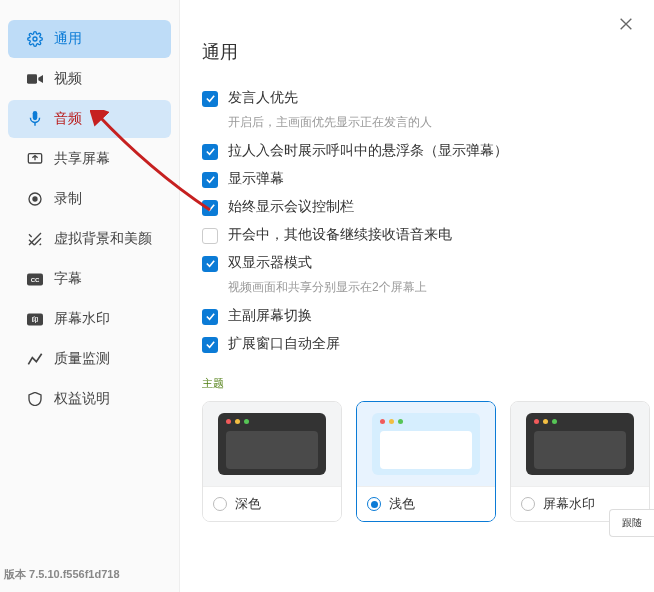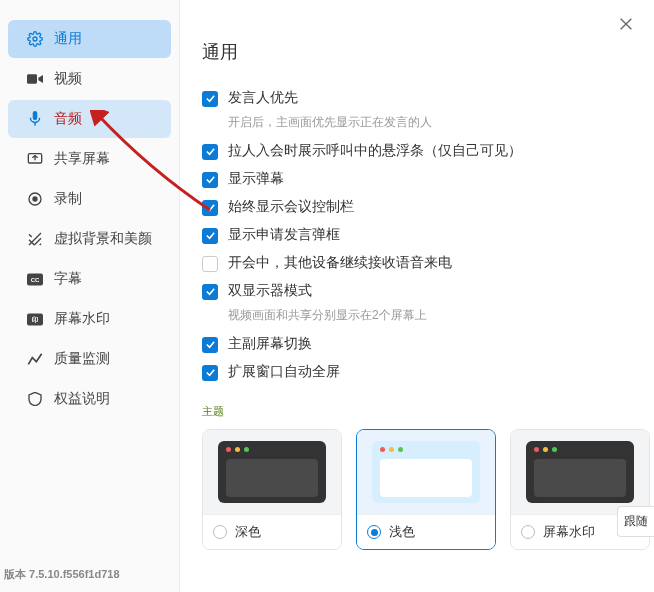--- a/index.html
+++ b/index.html
@@ -27,21 +27,21 @@
 .themes { display: flex; gap: 14px; }
 .theme-card { width: 140px; border: 1.5px solid #e4e4e4; border-radius: 8px; overflow: hidden; cursor: pointer; flex-shrink: 0; }
 .theme-card.selected { border-color: #0b7bd6; }
 .theme-preview { height: 84px; display:flex; align-items:center; justify-content:center; }
 .theme-footer { display: flex; align-items: center; padding: 8px 10px; background: #fff; border-top: 1px solid #eee; }
 .radio { width: 14px; height: 14px; border-radius: 50%; border: 1.5px solid #bbb; margin-right: 8px; display:flex; align-items:center; justify-content:center; }
 .radio.selected { border-color: #0b7bd6; }
 .radio.selected::after { content:''; width: 7px; height:7px; border-radius:50%; background:#0b7bd6; }
 .theme-name { font-size: 13px; }
 .arrow-overlay { position: absolute; top: 110px; left: 90px; width: 130px; height: 105px; pointer-events: none; z-index: 100; }
-.follow-btn { position: absolute; right: 0; bottom: 55px; background: #fff; border: 1px solid #ddd; border-radius: 4px 0 0 4px; padding: 6px 6px; font-size: 12px; cursor: pointer; border-right: none; }
+.follow-btn { position: absolute; right: 0; bottom: 55px; background: #fff; border: 1px solid #ddd; border-radius: 4px 0 0 4px; padding: 6px 12px; font-size: 10px; cursor: pointer; border-right: none; }
 
 .mini-win { width: 108px; height: 62px; border-radius: 6px; position: relative; }
 .mini-win .dots { position:absolute; top:6px; left:8px; display:flex; gap:4px; }
 .mini-win .dots span { width:5px; height:5px; border-radius:50%; }
 .mini-win .inner { position:absolute; top:18px; left:8px; right:8px; bottom:6px; border-radius:4px; }
 </style>
 </head>
 <body>
 
 <div class="container">
@@ -167,45 +167,37 @@
           </div>
           <div class="setting-label">发言人优先</div>
         </div>
         <div class="setting-desc">开启后，主画面优先显示正在发言的人</div>
         <div class="setting-row">
           <div class="checkbox checked">
             <svg width="11" height="11" viewBox="0 0 24 24">
               <path d="M4 12L10 18L20 6" stroke="#fff" stroke-width="3.5" fill="none"></path>
             </svg>
           </div>
-          <div class="setting-label">拉人入会时展示呼叫中的悬浮条（仅自己可见）</div>
+          <div class="setting-label">拉人入会时展示呼叫中的悬浮条（显示弹幕）</div>
         </div>
         <div class="setting-row">
           <div class="checkbox checked">
             <svg width="11" height="11" viewBox="0 0 24 24">
               <path d="M4 12L10 18L20 6" stroke="#fff" stroke-width="3.5" fill="none"></path>
             </svg>
           </div>
           <div class="setting-label">显示弹幕</div>
         </div>
         <div class="setting-row">
           <div class="checkbox checked">
             <svg width="11" height="11" viewBox="0 0 24 24">
               <path d="M4 12L10 18L20 6" stroke="#fff" stroke-width="3.5" fill="none"></path>
             </svg>
           </div>
           <div class="setting-label">始终显示会议控制栏</div>
-        </div>
-        <div class="setting-row">
-          <div class="checkbox checked">
-            <svg width="11" height="11" viewBox="0 0 24 24">
-              <path d="M4 12L10 18L20 6" stroke="#fff" stroke-width="3.5" fill="none"></path>
-            </svg>
-          </div>
-          <div class="setting-label">显示申请发言弹框</div>
         </div>
         <div class="setting-row">
           <div class="checkbox unchecked"></div>
           <div class="setting-label">开会中，其他设备继续接收语音来电</div>
         </div>
         <div class="setting-row">
           <div class="checkbox checked">
             <svg width="11" height="11" viewBox="0 0 24 24">
               <path d="M4 12L10 18L20 6" stroke="#fff" stroke-width="3.5" fill="none"></path>
             </svg>

